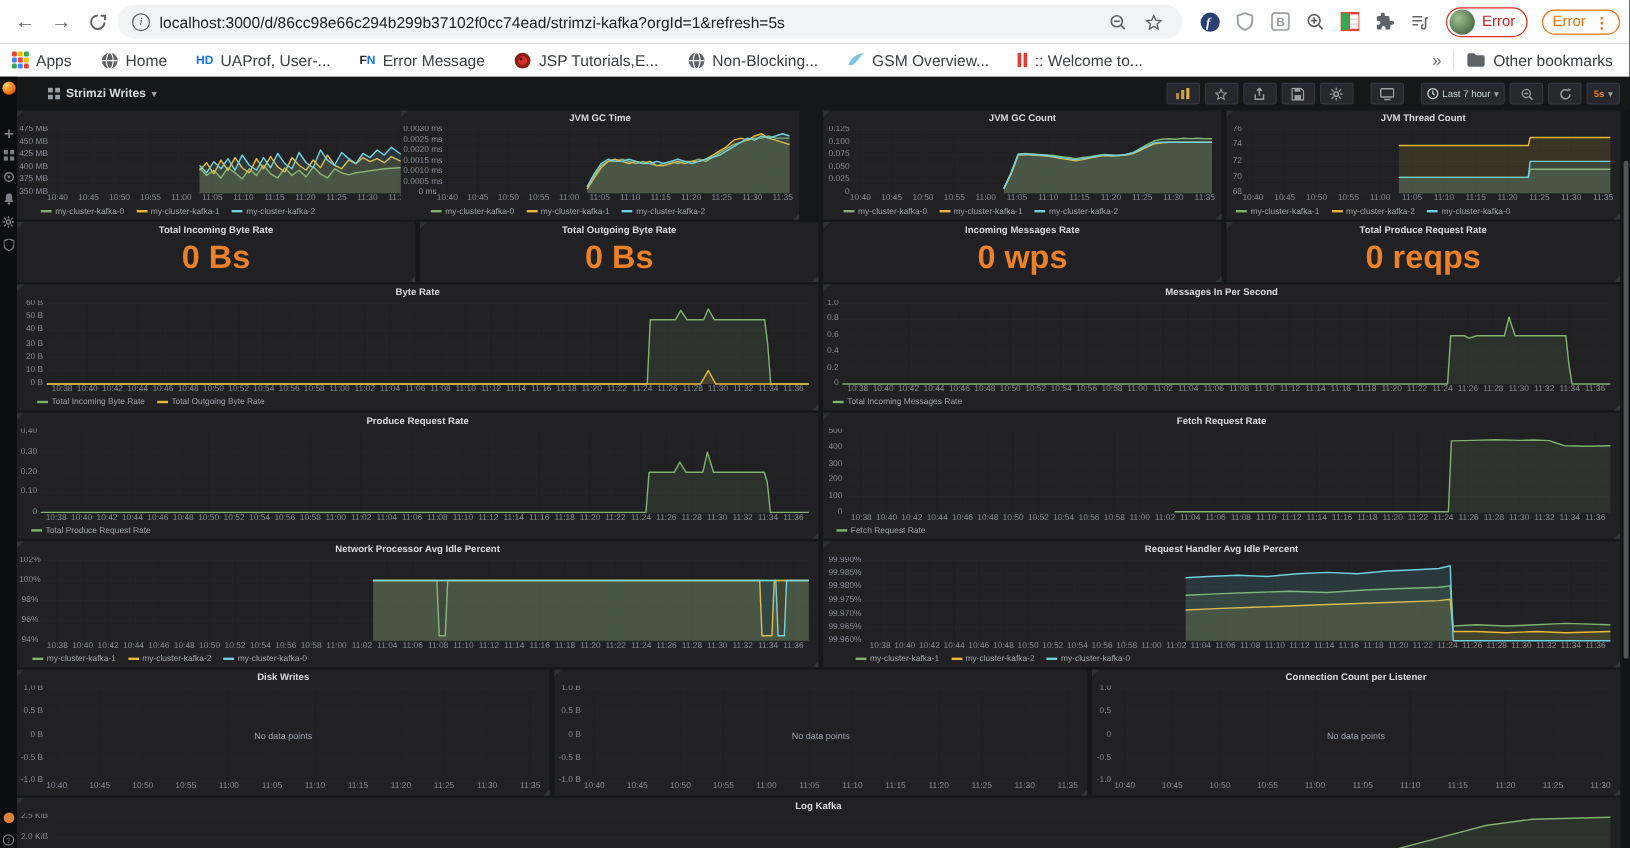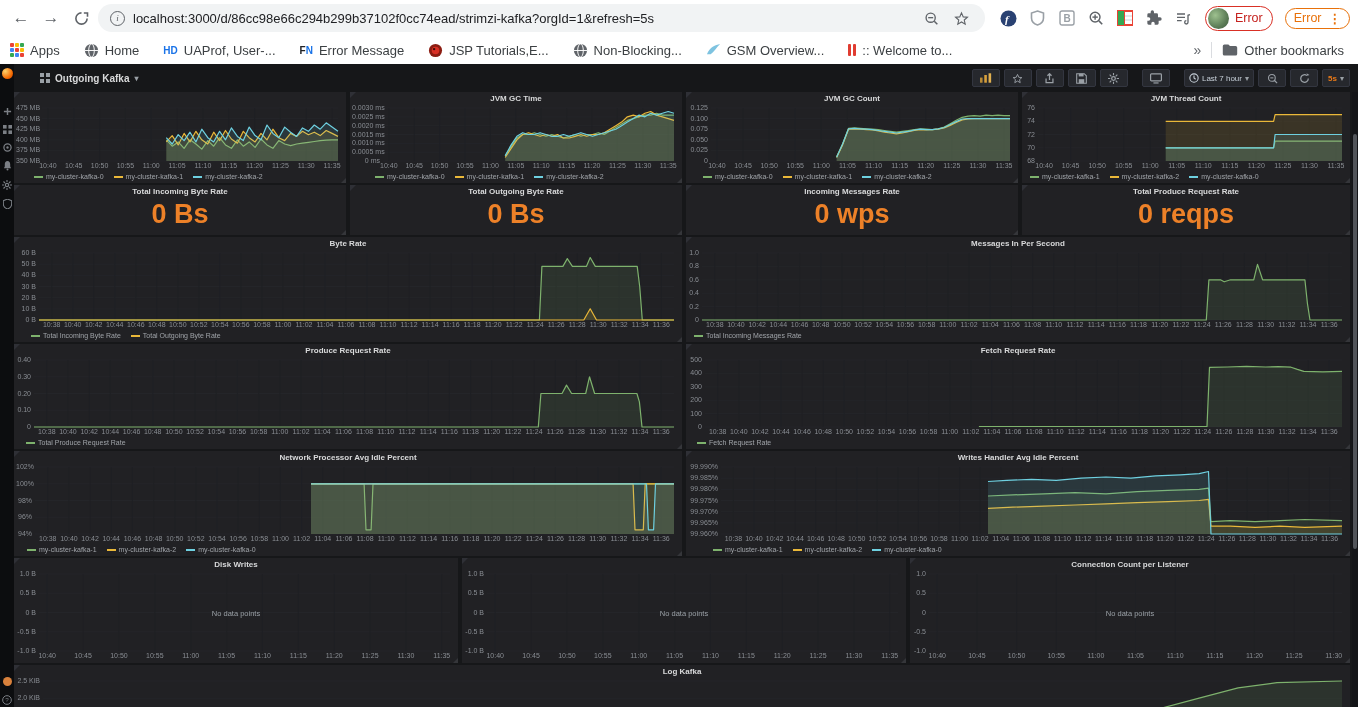--- a/index.html
+++ b/index.html
@@ -266,21 +266,21 @@
   </div>
 
   <div class="dash-header">
     <div class="dh-left">
       <svg width="10" height="10" viewBox="0 0 10 10">
           <rect x="0" y="0" width="4" height="4" fill="#9aa0a6"></rect>
           <rect x="6" y="0" width="4" height="4" fill="#9aa0a6"></rect>
           <rect x="0" y="6" width="4" height="4" fill="#9aa0a6"></rect>
           <rect x="6" y="6" width="4" height="4" fill="#9aa0a6"></rect>
         </svg>
-      <span>Outgoing Kafka</span>
+      <span>Strimzi Writes</span>
       <span class="caret">▾</span>
     </div>
     <div class="dh-right">
       <div class="tbtn">
         <svg width="12" height="10" viewBox="0 0 14 11">
             <rect x="0" y="5" width="3" height="6" fill="#b88a35"></rect>
             <rect x="5" y="2" width="3" height="9" fill="#d8a03c"></rect>
             <rect x="10" y="0" width="3" height="11" fill="#e0b050"></rect>
           </svg>
       </div>
@@ -391,21 +391,21 @@
           <div class="tick tx" style="left: 264.415px; top: 57px;">11:25</div>
           <div class="tick tx" style="left: 290.247px; top: 57px;">11:30</div>
           <div class="tick tx" style="left: 316.08px; top: 57px;">11:35</div>
           <div class="legend" style="left: 18px;">
             <span><span class="sw" style="background: rgb(126, 178, 109);"></span>my-cluster-kafka-0</span>
             <span><span class="sw" style="background: rgb(234, 184, 57);"></span>my-cluster-kafka-1</span>
             <span><span class="sw" style="background: rgb(110, 208, 224);"></span>my-cluster-kafka-2</span>
           </div>
         </div>
     </div>
-    <div class="panel" style="left:336px;top:0;width:332px;height:91px">
+    <div class="panel" style="left:320px;top:0;width:332px;height:91px">
       <div class="panel-title">JVM GC Time</div>
       <div class="panel-plot">
           <svg width="328" height="76" class="csvg">
             <line x1="31" y1="3" x2="322" y2="3" stroke="#242529" stroke-width="1"></line>
             <line x1="31" y1="11.833333333333332" x2="322" y2="11.833333333333332" stroke="#242529" stroke-width="1"></line>
             <line x1="31" y1="20.666666666666664" x2="322" y2="20.666666666666664" stroke="#242529" stroke-width="1"></line>
             <line x1="31" y1="29.5" x2="322" y2="29.5" stroke="#242529" stroke-width="1"></line>
             <line x1="31" y1="38.33333333333333" x2="322" y2="38.33333333333333" stroke="#242529" stroke-width="1"></line>
             <line x1="31" y1="47.16666666666667" x2="322" y2="47.16666666666667" stroke="#242529" stroke-width="1"></line>
             <line x1="31" y1="56" x2="322" y2="56" stroke="#242529" stroke-width="1"></line>
@@ -1001,21 +1001,21 @@
           <div class="tick tx" style="left: 577.999px; top: 71px;">11:30</div>
           <div class="tick tx" style="left: 599.086px; top: 71px;">11:32</div>
           <div class="tick tx" style="left: 620.173px; top: 71px;">11:34</div>
           <div class="tick tx" style="left: 641.26px; top: 71px;">11:36</div>
           <div class="legend" style="left: 9px;">
             <span><span class="sw" style="background: rgb(126, 178, 109);"></span>Fetch Request Rate</span>
           </div>
         </div>
     </div>
     <div class="panel" style="left:672px;top:359px;width:664px;height:105px">
-      <div class="panel-title">Writes Handler Avg Idle Percent</div>
+      <div class="panel-title">Request Handler Avg Idle Percent</div>
       <div class="panel-plot">
           <svg width="660" height="90" class="csvg">
             <line x1="33" y1="3" x2="654" y2="3" stroke="#242529" stroke-width="1"></line>
             <line x1="33" y1="14.166666666666666" x2="654" y2="14.166666666666666" stroke="#242529" stroke-width="1"></line>
             <line x1="33" y1="25.333333333333332" x2="654" y2="25.333333333333332" stroke="#242529" stroke-width="1"></line>
             <line x1="33" y1="36.5" x2="654" y2="36.5" stroke="#242529" stroke-width="1"></line>
             <line x1="33" y1="47.666666666666664" x2="654" y2="47.666666666666664" stroke="#242529" stroke-width="1"></line>
             <line x1="33" y1="58.833333333333336" x2="654" y2="58.833333333333336" stroke="#242529" stroke-width="1"></line>
             <line x1="33" y1="70" x2="654" y2="70" stroke="#242529" stroke-width="1"></line>
             <line x1="45.42" y1="3" x2="45.42" y2="70" stroke="#1f2024" stroke-width="1"></line>

